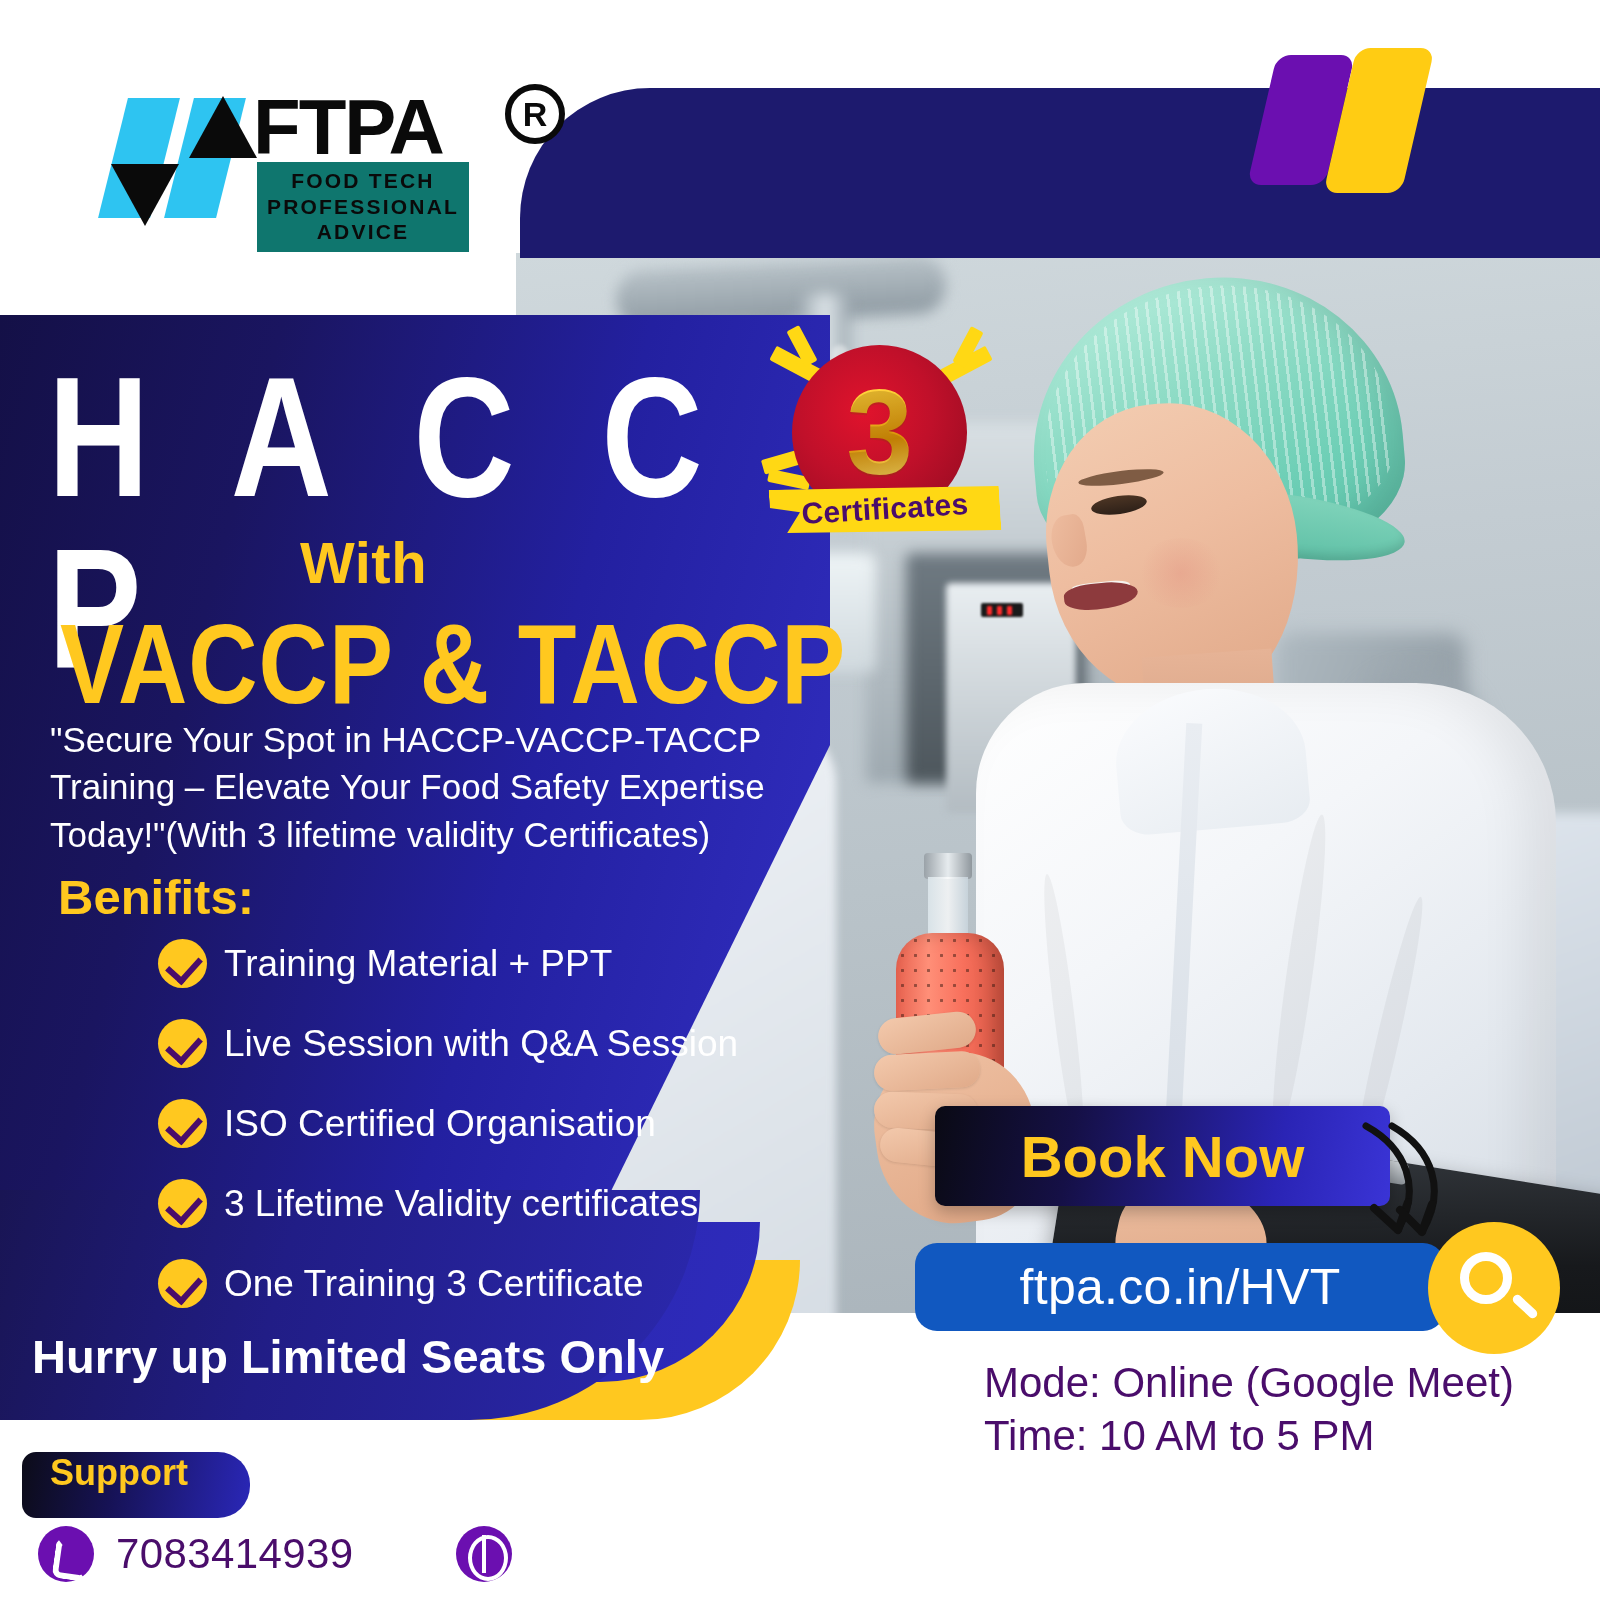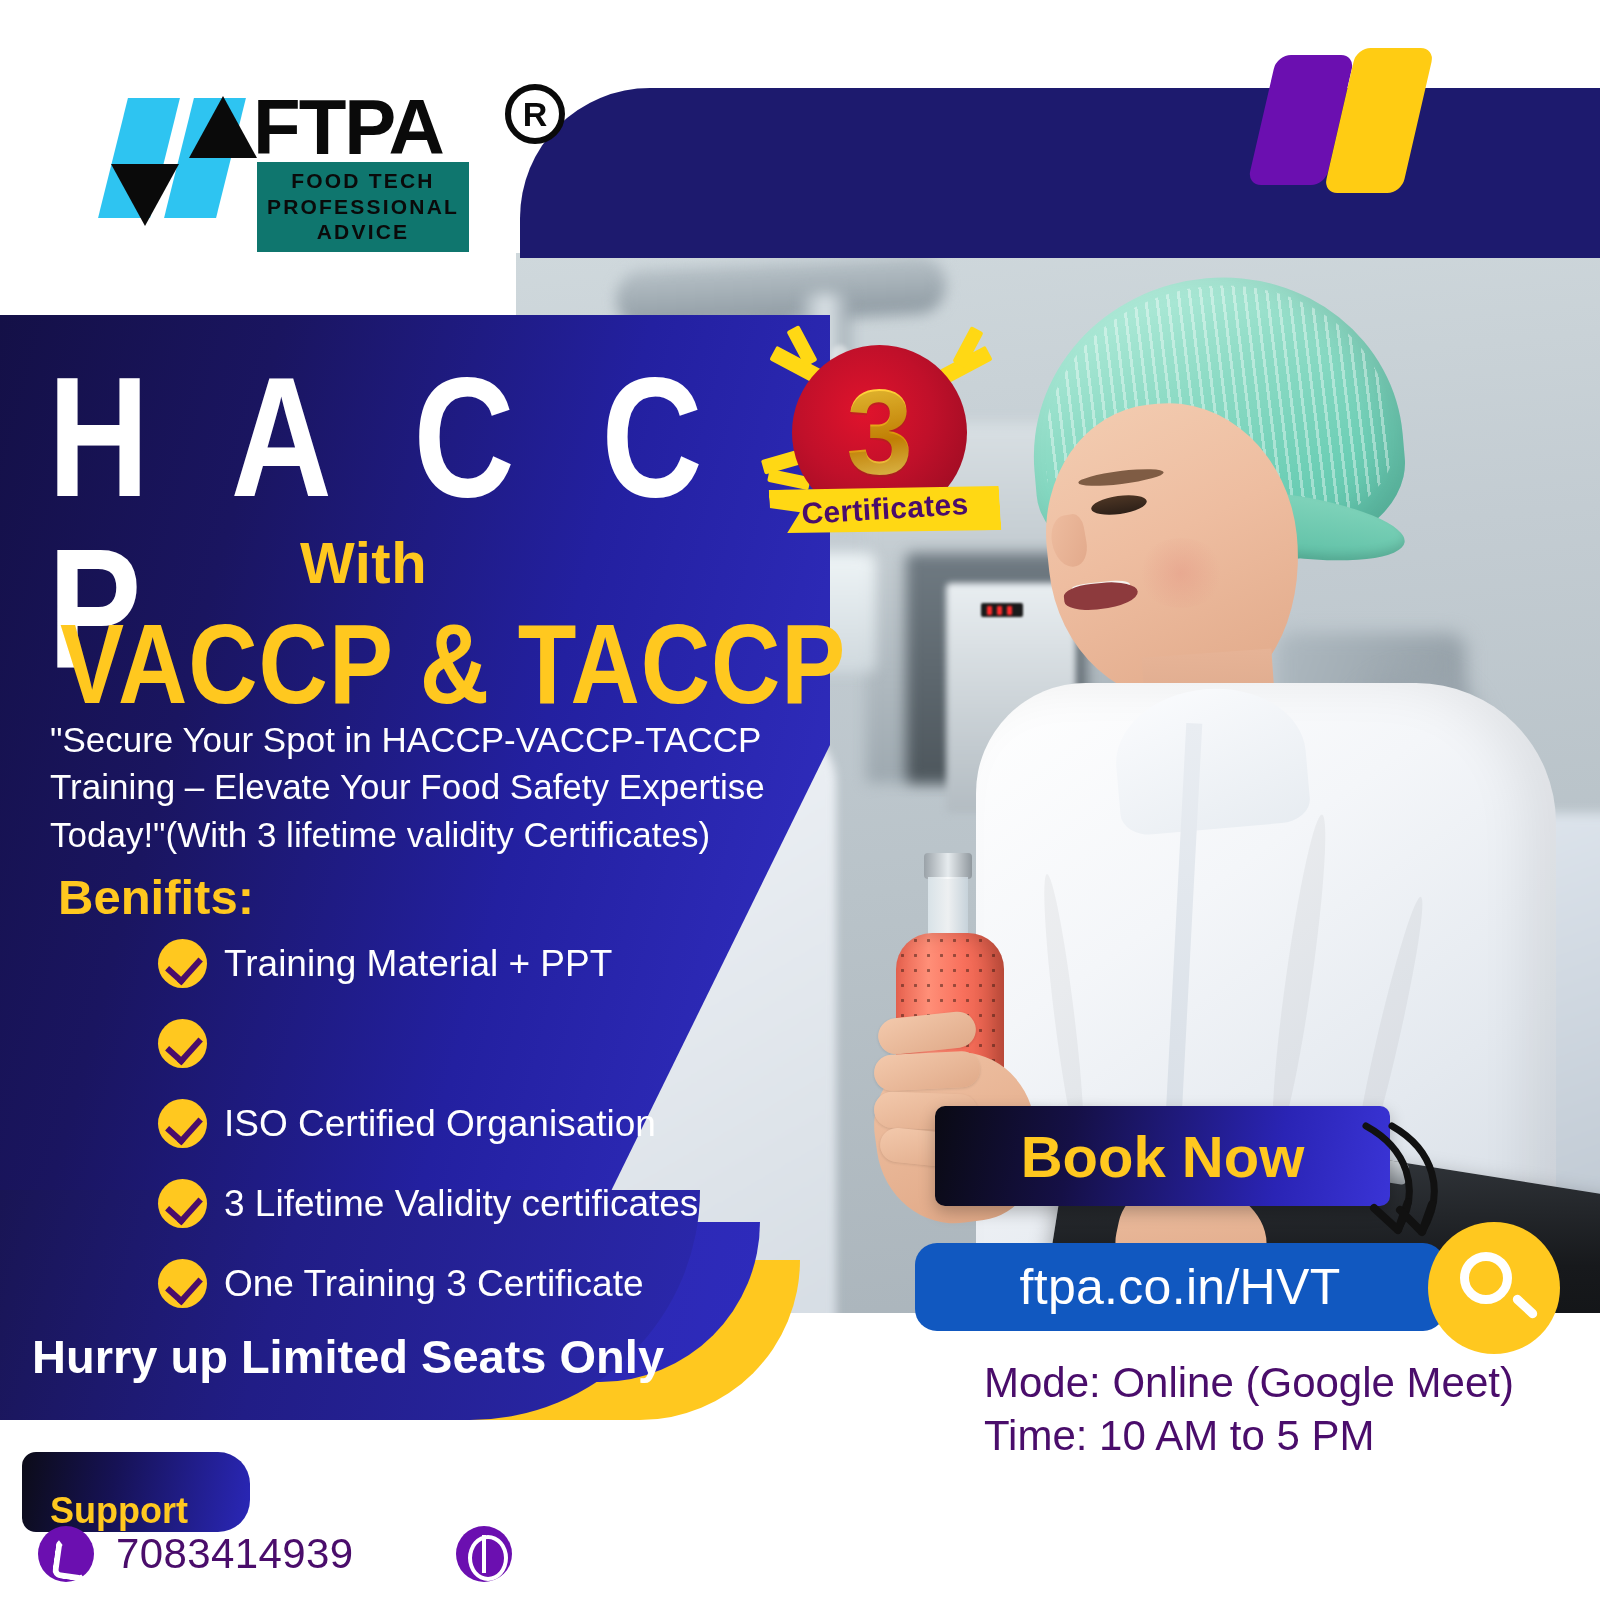--- a/index.html
+++ b/index.html
@@ -257,24 +257,24 @@
     background:#ffc81f;z-index:6;
   }
   .searchbtn .mg{position:absolute;left:32px;top:30px;width:52px;height:52px;border:9px solid #ffffff;border-radius:50%;}
   .searchbtn .hdl{position:absolute;left:82px;top:80px;width:30px;height:9px;background:#ffffff;border-radius:5px;transform:rotate(43deg);}
 
   .modetime{position:absolute;left:952px;top:1356px;z-index:6;margin-left:32px;}
   .modetime div{font-size:42px;color:#4a0d6b;line-height:1.27;}
 
   
   .supportpill{
-    position:absolute;left:22px;top:1452px;width:228px;height:80px;z-index:6;
+    position:absolute;left:22px;top:1452px;width:228px;height:66px;z-index:6;
     background:linear-gradient(100deg,#0c0c18 0%,#161255 40%,#2a27b8 100%);
     border-radius:14px 32px 32px 14px;
-    display:flex;align-items:flex-end;padding-left:28px;
+    display:flex;align-items:flex-start;padding-left:28px;
   }
   .supportpill span{font-size:36px;font-weight:900;color:#ffc81f;}
   .contact{position:absolute;left:38px;top:1526px;display:flex;align-items:center;gap:22px;z-index:6;}
   .ic{width:56px;height:56px;border-radius:50%;background:#6b0fb0;position:relative;flex:0 0 56px;}
   .ic.phone::after{
     content:"";position:absolute;left:16px;top:14px;width:24px;height:28px;
     border:6px solid #ffffff;border-radius:8px 3px 9px 9px;
     border-top-color:transparent;border-right-color:transparent;transform:rotate(8deg);
   }
   .ic.globe{background:#6b0fb0;}
@@ -386,20 +386,21 @@
   <div class="desc">"Secure Your Spot in HACCP-VACCP-TACCP Training – Elevate Your Food Safety Expertise Today!"(With 3 lifetime validity Certificates)</div>
   <div class="benifits">Benifits:</div>
 
   <div class="blist">
     <div class="bitem">
       <div class="check"></div>
       <span>Training Material + PPT</span>
     </div>
     <div class="bitem">
       <div class="check"></div>
+      <span>Live Session with Q&amp;A Session</span>
     </div>
     <div class="bitem">
       <div class="check"></div>
       <span>ISO Certified Organisation</span>
     </div>
     <div class="bitem">
       <div class="check"></div>
       <span>3 Lifetime Validity certificates</span>
     </div>
     <div class="bitem">

